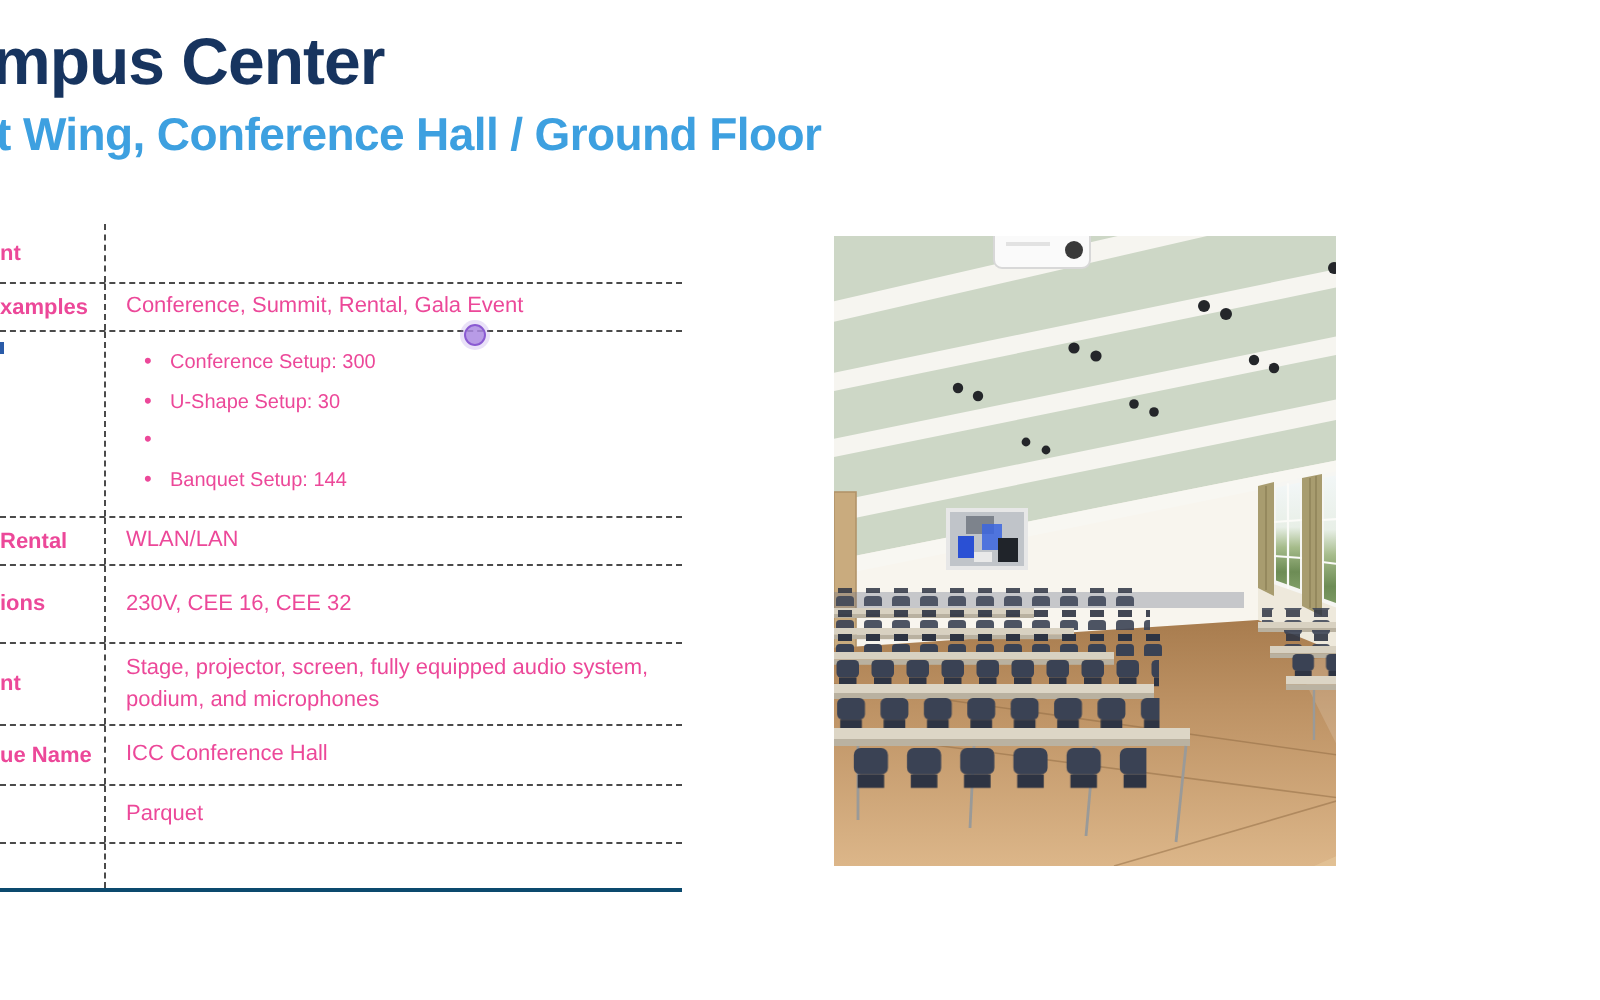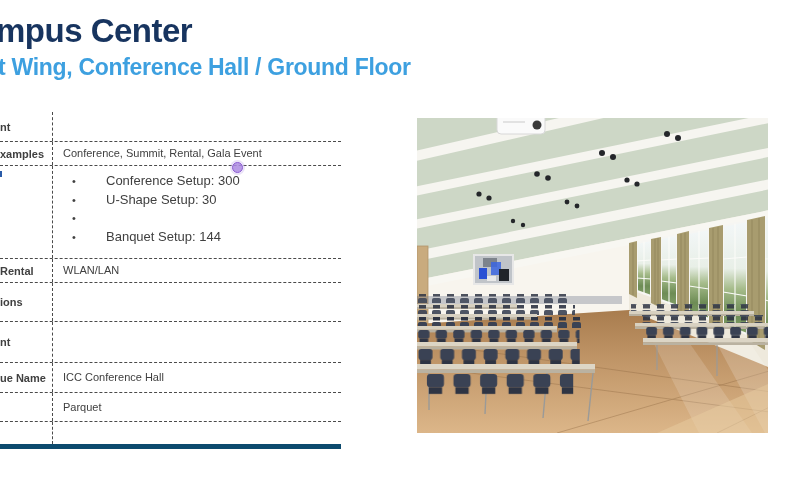--- a/index.html
+++ b/index.html
@@ -1,36 +1,36 @@
 <!DOCTYPE html>
 <html><head>
 <meta charset="utf-8">
 <style>
   html,body{margin:0;padding:0;background:#ffffff;}
-  .slide{position:relative;width:768px;height:500px;background:#fff;overflow:hidden;
+  .slide{position:relative;width:668px;height:500px;background:#fff;overflow:hidden;
          font-family:"Liberation Sans", sans-serif;}
   
   .title{position:absolute;left:-4px;top:13px;font-size:33px;font-weight:700;
          letter-spacing:-0.5px;color:#17345f;white-space:nowrap;line-height:1.1;}
   .subtitle{position:absolute;left:-2px;top:55px;font-size:23px;font-weight:700;
          letter-spacing:-0.3px;color:#3da0e0;white-space:nowrap;line-height:1.1;}
   
   .info-table{position:absolute;left:0;top:112px;width:341px;
-         border-bottom:5px solid #0c4a6e;color:#404040;}
+         border-bottom:2px solid #0c4a6e;color:#ec4899;}
   .t-row{display:flex;box-sizing:border-box;border-bottom:1px dashed #4a4a4a;position:relative;}
   .t-row:last-child{border-bottom:none;}
   .r1{height:30px}.r2{height:24px}.r3{height:93px}.r4{height:24px}.r5{height:39px}
   .r6{height:41px}.r7{height:29px}.r8{height:30px}.r9{height:22px}
   .t-label{width:53px;flex:0 0 53px;box-sizing:border-box;border-right:1px dashed #4a4a4a;
          display:flex;align-items:center;font-size:11px;font-weight:700;
          overflow:hidden;white-space:nowrap;position:relative;}
   .t-value{flex:1;display:flex;align-items:center;padding:3px 4px 3px 10px;
          font-size:11px;line-height:1.5;}
   .bullets{display:block;padding:6px 0 0 19px;margin:0;list-style:none;}
-  .bullets li{display:flex;align-items:flex-end;font-size:13px;line-height:18.6px;gap:21px;}
+  .bullets li{display:flex;align-items:flex-end;font-size:10px;line-height:18.6px;}
   .bullets li .bmark{width:13px;flex:0 0 13px;}
   .bullets li .bmark::before{content:"\2022";font-size:11px;}
   .sliver{position:absolute;left:0;top:5px;width:2px;height:6px;background:#2a5ba8;}
   
   .presence{position:absolute;left:232px;top:162px;width:11px;height:11px;border-radius:50%;
          background:rgba(172,138,226,.85);border:1.5px solid #8a5ad2;box-sizing:border-box;
          box-shadow:0 0 0 2px rgba(172,138,226,.25);}
   
   .photo{position:absolute;left:417px;top:118px;width:383px;height:315px;overflow:hidden;}
   .photo svg{display:block;}
@@ -75,23 +75,25 @@
             </li>
         </ul>
       </div>
     </div>
     <div class="t-row r4">
       <div class="t-label">Rental</div>
       <div class="t-value">WLAN/LAN</div>
     </div>
     <div class="t-row r5">
       <div class="t-label">ions</div>
+      <div class="t-value">230V, CEE 16, CEE 32</div>
     </div>
     <div class="t-row r6">
       <div class="t-label">nt</div>
+      <div class="t-value">Stage, projector, screen, fully equipped audio system, podium, and microphones</div>
     </div>
     <div class="t-row r8">
       <div class="t-label">ue Name</div>
       <div class="t-value">ICC Conference Hall</div>
     </div>
     <div class="t-row r7">
       <div class="t-label"></div>
       <div class="t-value">Parquet</div>
     </div>
     <div class="t-row r9">

